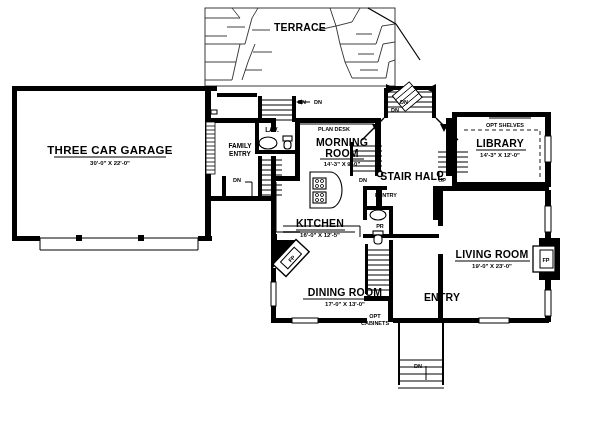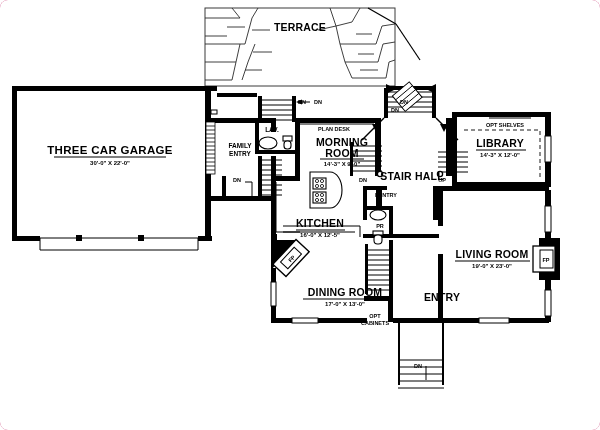--- a/index.html
+++ b/index.html
@@ -10,21 +10,20 @@
   }
   body {
     font-family: "Liberation Sans", sans-serif;
   }
   #plan-root {
     position: relative;
     width: 600px;
     height: 430px;
     background: #be185d;
     overflow: hidden;
-    border-radius: 8px;
   }
   #plan-svg {
     position: absolute;
     left: 0;
     top: 0;
     width: 600px;
     height: 430px;
   }
   .rm-label {
     font-weight: bold;

